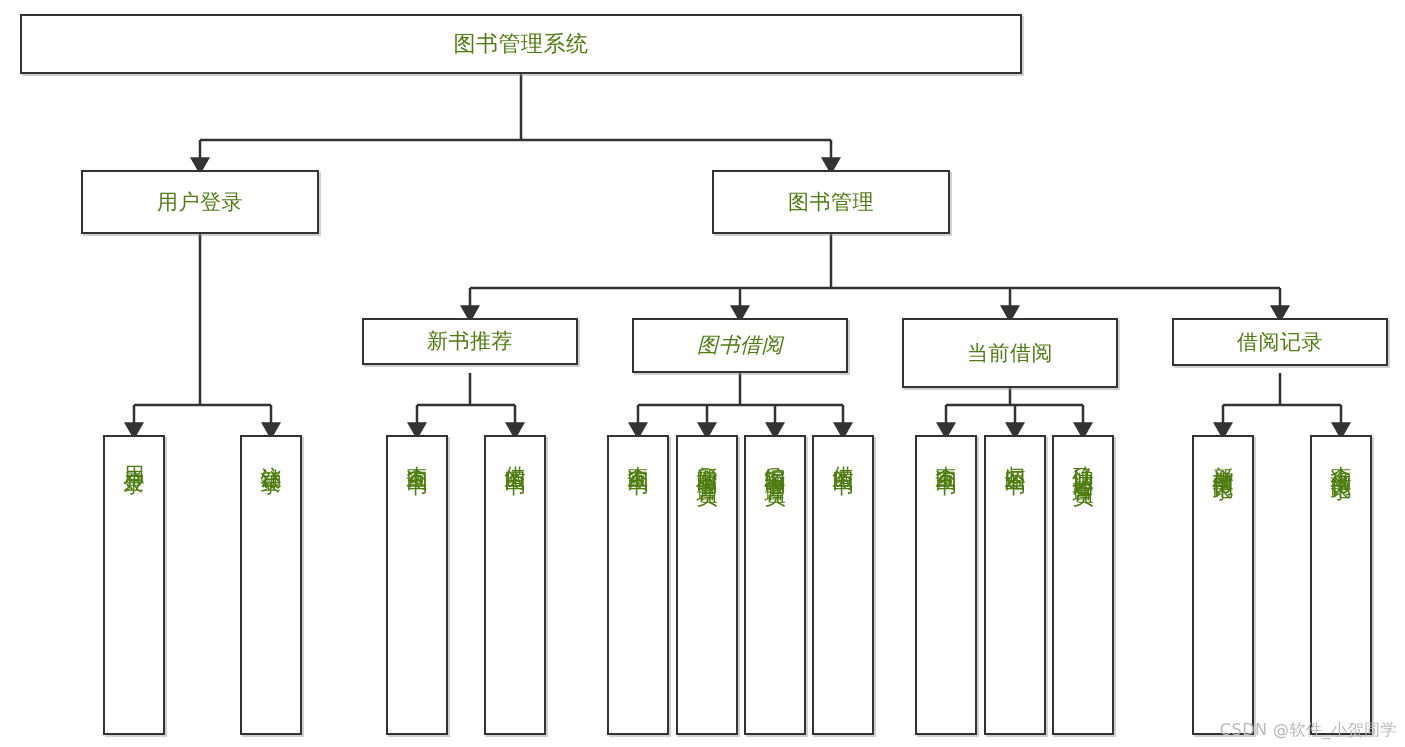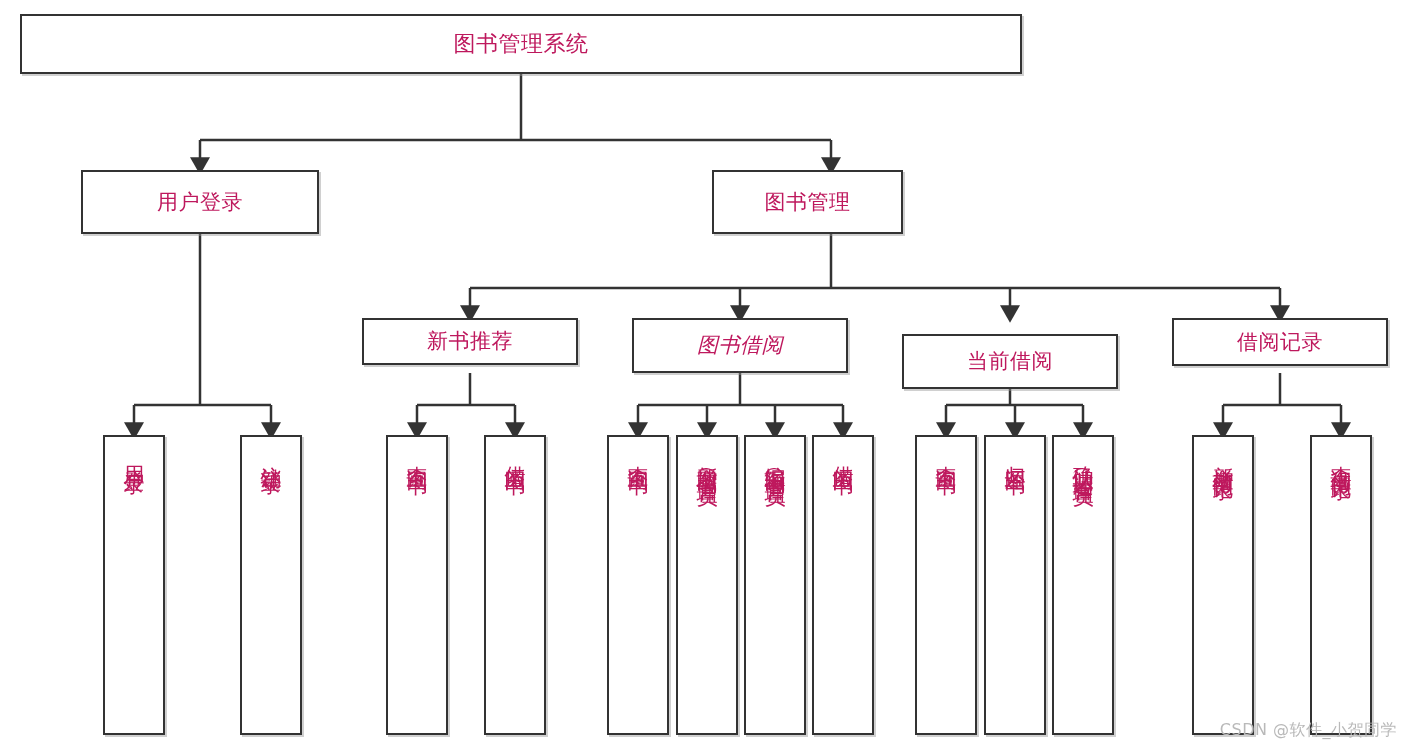--- a/index.html
+++ b/index.html
@@ -27,21 +27,21 @@
     position: absolute;
     box-sizing: border-box;
     border: 2.5px solid #333333;
     background: #ffffff;
     display: flex;
     align-items: center;
     justify-content: center;
     box-shadow: 2px 2px 0 rgba(150,150,150,0.45);
   }
   .node .label {
-    color: #be185d;
+    color: #4d7c0f;
     text-align: right;
     line-height: 1.18;
     letter-spacing: 0.5px;
   }
   .node.horiz .label {
     font-size: 21px;
   }
   .node.root .label {
     font-size: 22px;
   }
@@ -117,30 +117,30 @@
       </g>
   </svg>
 
   <div id="nodes">
       <div class="node horiz root" style="left: 20px; top: 14px; width: 1002px; height: 60px;">
         <div class="label">图书管理系统</div>
       </div>
       <div class="node horiz" style="left: 81px; top: 170px; width: 238px; height: 64px;">
         <div class="label">用户登录</div>
       </div>
-      <div class="node horiz" style="left: 712px; top: 170px; width: 191px; height: 64px;">
+      <div class="node horiz" style="left: 712px; top: 170px; width: 238px; height: 64px;">
         <div class="label">图书管理</div>
       </div>
       <div class="node horiz" style="left: 362px; top: 318px; width: 216px; height: 47px;">
         <div class="label">新书推荐</div>
       </div>
       <div class="node horiz" style="left: 632px; top: 318px; width: 216px; height: 55px; font-style: italic;">
         <div class="label">图书借阅</div>
       </div>
-      <div class="node horiz" style="left: 902px; top: 334px; width: 216px; height: 55px;">
+      <div class="node horiz" style="left: 902px; top: 318px; width: 216px; height: 70px;">
         <div class="label">当前借阅</div>
       </div>
       <div class="node horiz" style="left: 1172px; top: 318px; width: 216px; height: 48px;">
         <div class="label">借阅记录</div>
       </div>
       <div class="node vert" style="left: 103px; top: 435px; width: 62px; height: 300px;">
         <div class="label">用户登录</div>
       </div>
       <div class="node vert" style="left: 240px; top: 435px; width: 62px; height: 300px;">
         <div class="label">注销登录</div>

